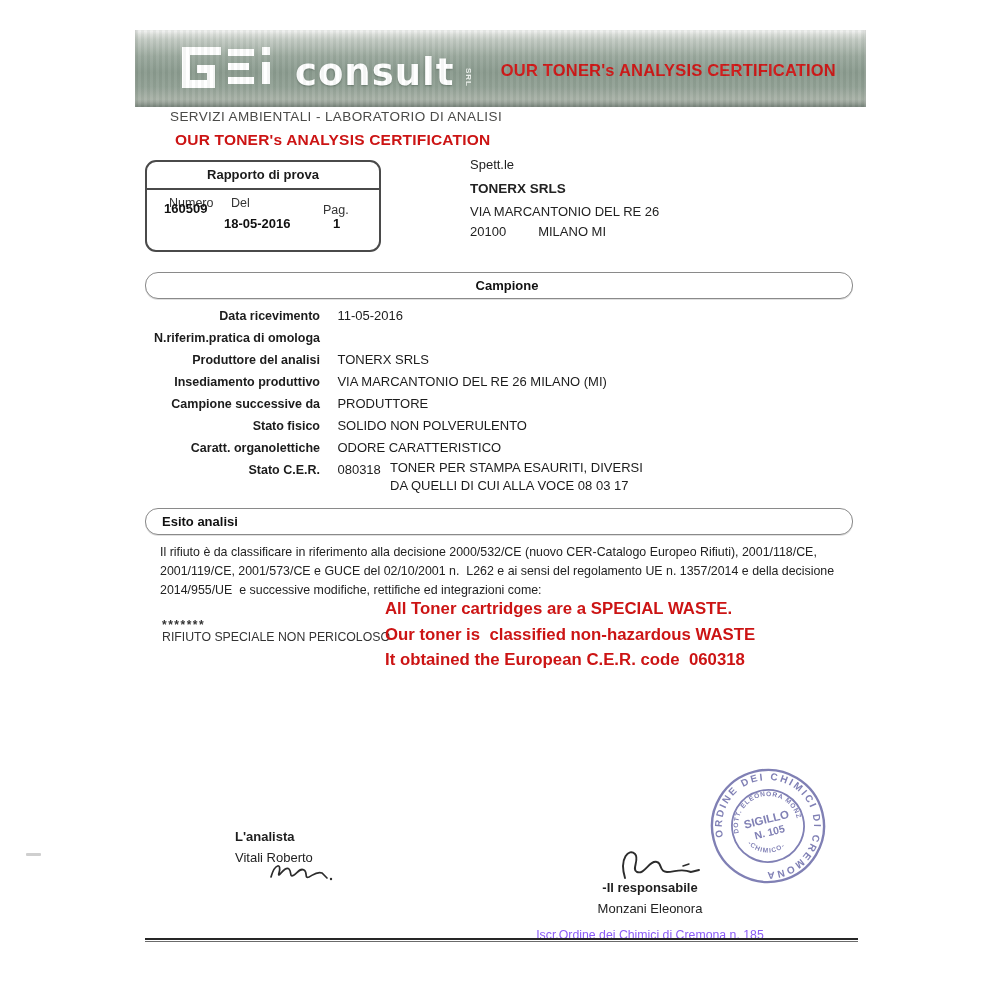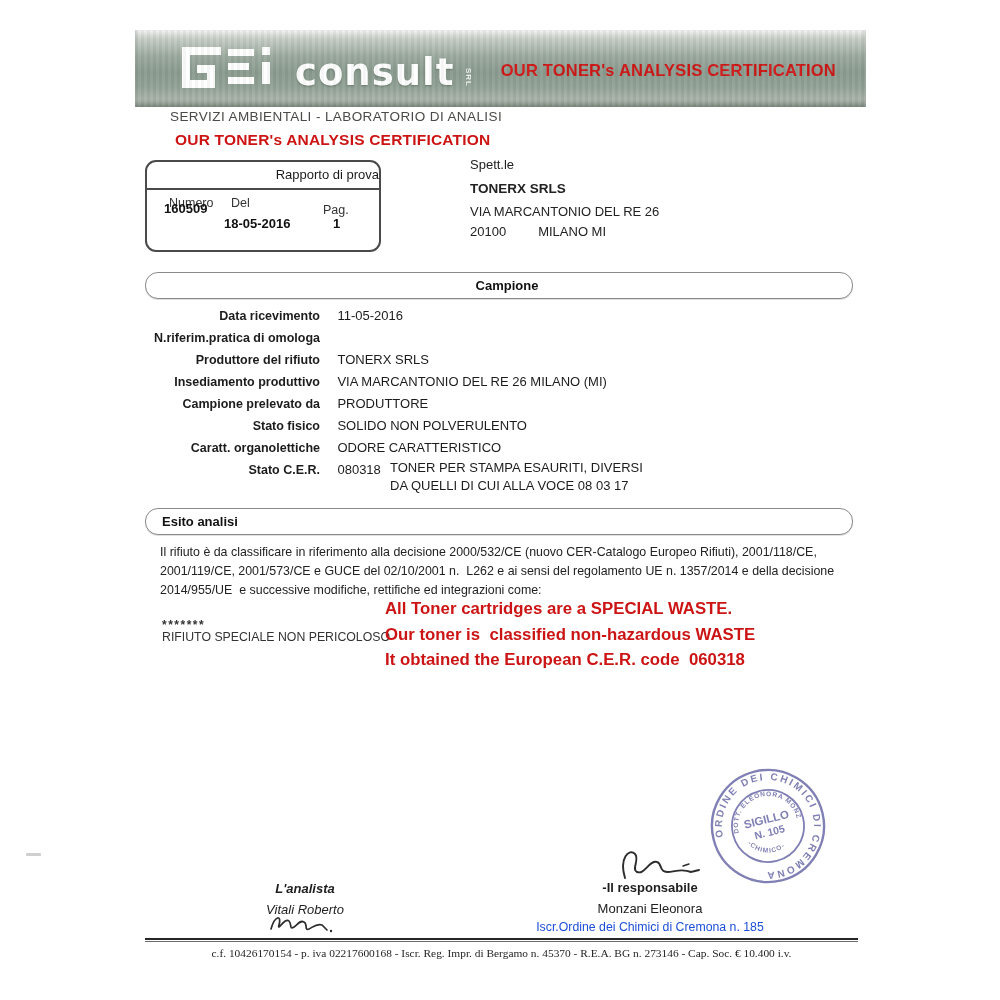--- a/index.html
+++ b/index.html
@@ -27,21 +27,21 @@
     writing-mode:vertical-rl;font-size:8px;color:#eef2ee;letter-spacing:1px;margin-bottom:5px;font-weight:bold;
   }
   .banner-red-title{
     position:absolute;right:30px;top:31px;font-size:16.5px;font-weight:bold;color:#cf1616;letter-spacing:.2px;white-space:nowrap;
   }
   .tagline{position:absolute;left:170px;top:109px;font-size:13.5px;color:#4a4a48;letter-spacing:.4px;}
   .red-subtitle{position:absolute;left:175px;top:131px;font-size:15.5px;font-weight:bold;color:#cc1414;letter-spacing:.2px;}
 
   
   .report-box{position:absolute;left:145px;top:160px;width:232px;height:88px;border:2px solid #4a4a4a;border-radius:11px;background:#fff;}
-  .rb-title{position:absolute;top:5px;left:0;right:0;text-align:right;font-weight:normal;font-size:13px;color:#1b1b1b;}
+  .rb-title{position:absolute;top:5px;left:0;right:0;text-align:center;font-weight:bold;font-size:13px;color:#1b1b1b;}
   .rb-divider{position:absolute;top:26px;left:0;right:0;border-top:2px solid #4a4a4a;}
   .rb-label{position:absolute;font-size:12.5px;color:#333;}
   .rb-value{position:absolute;font-size:13px;font-weight:bold;color:#111;}
   .rb-l1{left:22px;top:34px;} .rb-l2{left:84px;top:34px;} .rb-l3{left:176px;top:41px;}
   .rb-v1{left:17px;top:39px;} .rb-v2{left:77px;top:54px;} .rb-v3{left:186px;top:54px;}
 
   
   .recipient{position:absolute;left:470px;top:157px;font-size:13px;color:#222;}
   .recipient .r-sal{margin-bottom:9px;}
   .recipient .r-name{font-weight:bold;font-size:13.5px;margin-bottom:8px;}
@@ -65,27 +65,27 @@
   
   .esito-par{position:absolute;left:160px;top:543px;width:706px;font-size:12.4px;line-height:19px;color:#222;white-space:pre-wrap;}
   .class-label{position:absolute;left:162px;top:602px;font-size:12.3px;color:#333;margin-top:28px;}
   .class-stars{position:absolute;left:162px;top:618px;font-size:12px;font-weight:bold;letter-spacing:1.5px;color:#333;}
   .red-result{position:absolute;left:385px;top:596px;font-size:16.8px;font-weight:bold;color:#cc1414;line-height:25.5px;white-space:pre-wrap;}
 
   
   .stamp{position:absolute;left:698px;top:756px;width:140px;height:140px;transform:rotate(-14deg);opacity:.85;}
 
   
-  .analyst{position:absolute;left:235px;top:881px;width:140px;text-align:center;font-style:italic;}
+  .analyst{position:absolute;left:235px;top:829px;width:140px;text-align:left;}
   .sig-title{font-weight:bold;font-size:13px;color:#1e1e1e;}
   .sig-name{font-size:13px;color:#222;margin-top:6px;}
   .analyst-squiggle{position:absolute;left:32px;top:30px;}
   .manager{position:absolute;left:530px;top:844px;width:240px;text-align:center;}
   .manager-squiggle{display:block;margin:0 auto -4px auto;}
-  .sig-reg{font-size:12.3px;color:#1d4ed8;margin-top:4px;}
+  .sig-reg{font-size:12.3px;color:#8b5cf6;margin-top:12px;}
 
   
   .footer-rule{position:absolute;left:145px;top:938px;width:713px;border-top:2.5px solid #262626;}
   .footer-rule::after{content:"";display:block;margin-top:1px;border-top:1px solid #6b6b6b;}
   .footer-text{
     position:absolute;left:140px;top:946px;width:723px;text-align:center;
     font-family:"Liberation Serif", serif;font-size:11.4px;color:#242424;line-height:15px;
   }
   .footer-text b{color:#111;}
   .edge-mark{position:absolute;left:26px;top:853px;width:15px;height:3px;background:#cfcfcf;border-radius:1px;}
@@ -137,29 +137,29 @@
 
 <div class="frow" style="top:306px;">
   <span class="flabel">Data ricevimento</span>
   <span class="fvalue">11-05-2016</span>
 </div>
 <div class="frow" style="top:328px;">
   <span class="flabel">N.riferim.pratica di omologa</span>
   <span class="fvalue"></span>
 </div>
 <div class="frow" style="top:350px;">
-  <span class="flabel">Produttore del rifiuto</span>
+  <span class="flabel">Produttore del analisi</span>
   <span class="fvalue">TONERX SRLS</span>
 </div>
 <div class="frow" style="top:372px;">
   <span class="flabel">Insediamento produttivo</span>
   <span class="fvalue">VIA MARCANTONIO DEL RE 26 MILANO (MI)</span>
 </div>
 <div class="frow" style="top:394px;">
-  <span class="flabel">Campione prelevato da</span>
+  <span class="flabel">Campione successive da</span>
   <span class="fvalue">PRODUTTORE</span>
 </div>
 <div class="frow" style="top:416px;">
   <span class="flabel">Stato fisico</span>
   <span class="fvalue">SOLIDO NON POLVERULENTO</span>
 </div>
 <div class="frow" style="top:438px;">
   <span class="flabel">Caratt. organolettiche</span>
   <span class="fvalue">ODORE CARATTERISTICO</span>
 </div>
@@ -218,14 +218,13 @@
     <path d="M88 22 L94 20" fill="none" stroke="#2c2c2c" stroke-width="1.4" stroke-linecap="round"></path>
   </svg>
   <div class="sig-title">-Il responsabile</div>
   <div class="sig-name">Monzani Eleonora</div>
   <div class="sig-reg">Iscr.Ordine dei Chimici di Cremona n. 185</div>
 </div>
 
 <div class="edge-mark"></div>
 <div class="footer-rule"></div>
 <div class="footer-text">
-  <div>c.f. 10426170154 - p. iva 02217600168 - Iscr. Reg. Impr. di Bergamo n. 45370 - R.E.A. BG n. 273146 - Cap. Soc. € 10.400 i.v.</div>
 </div>
 
 </body></html>

